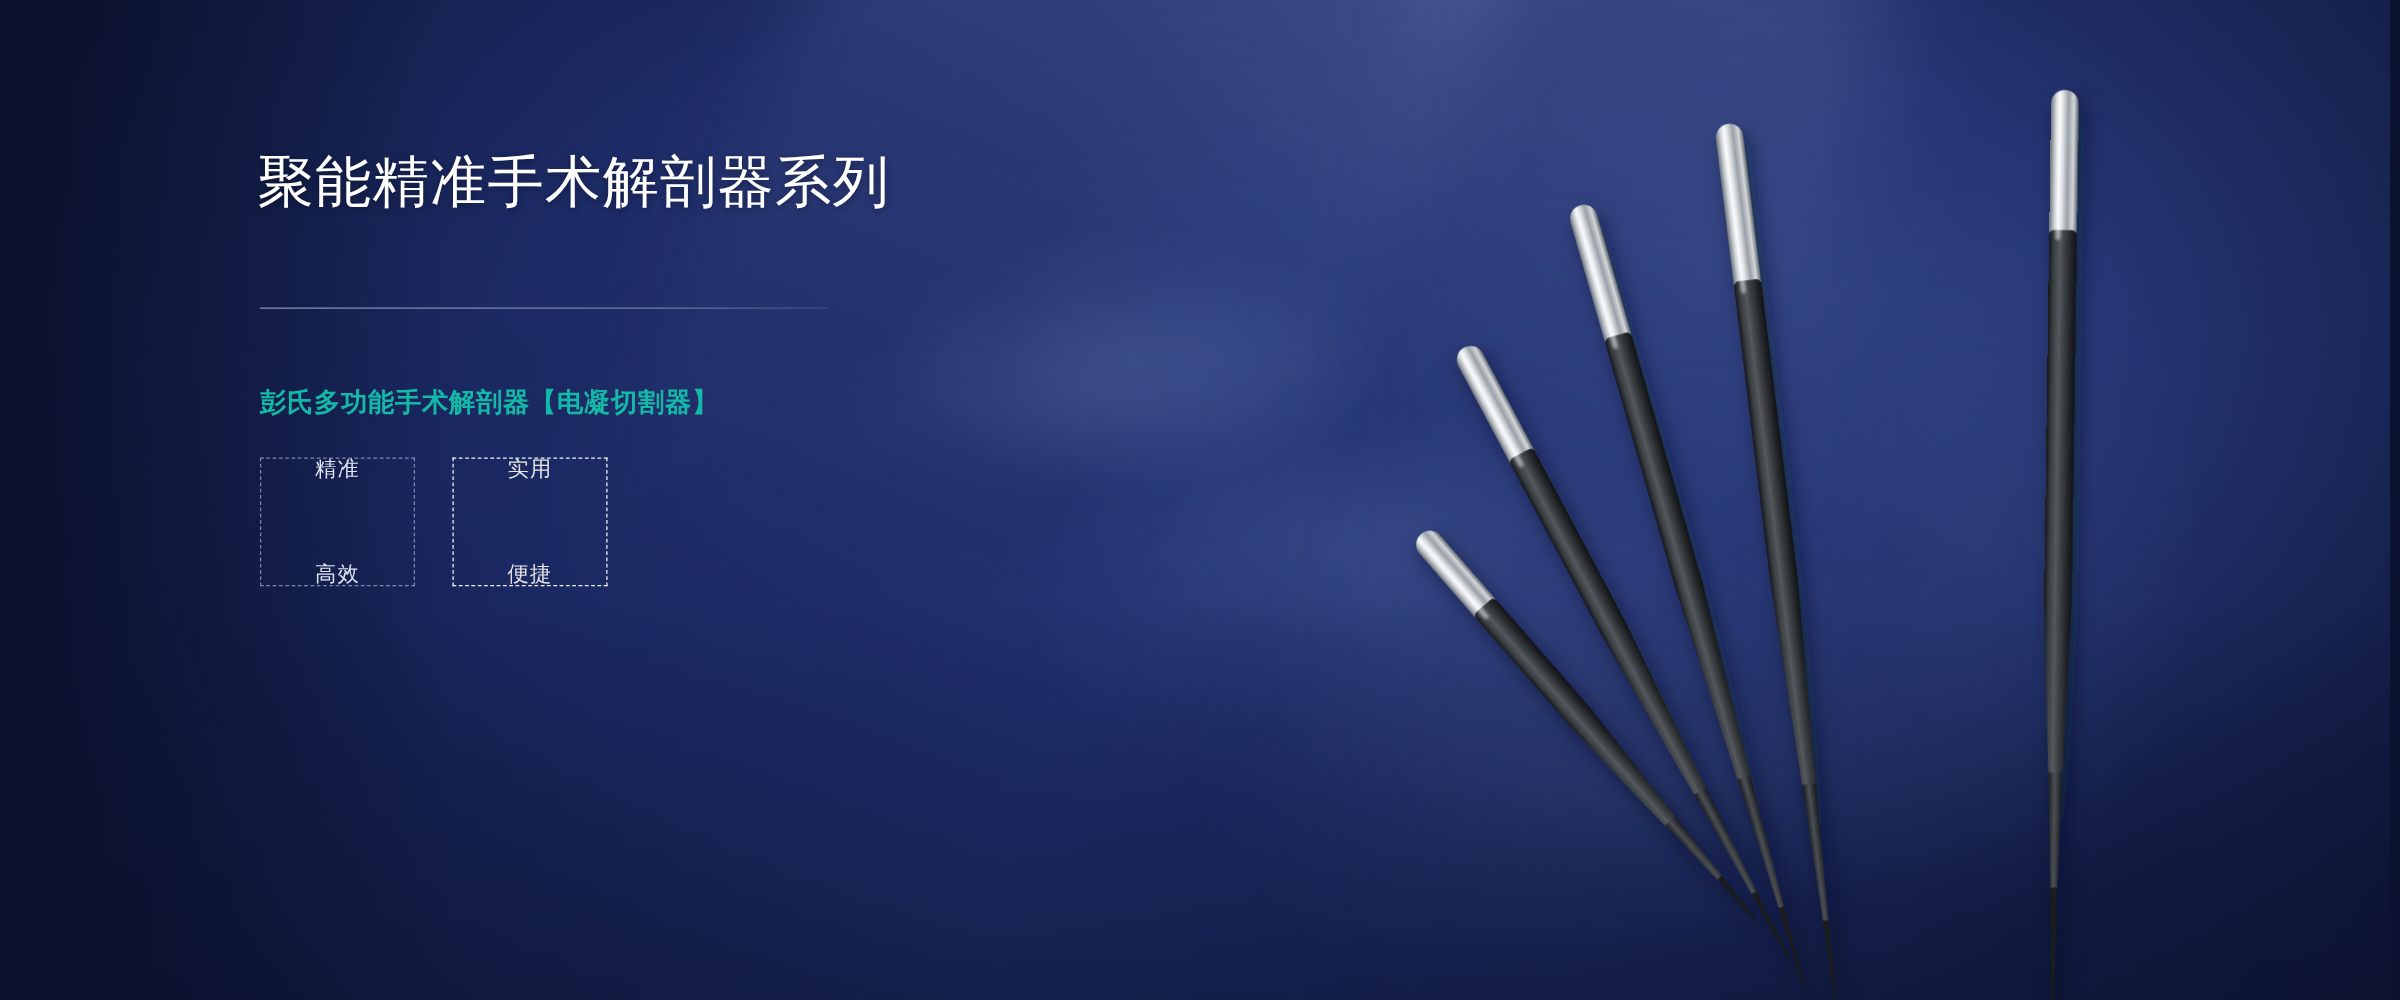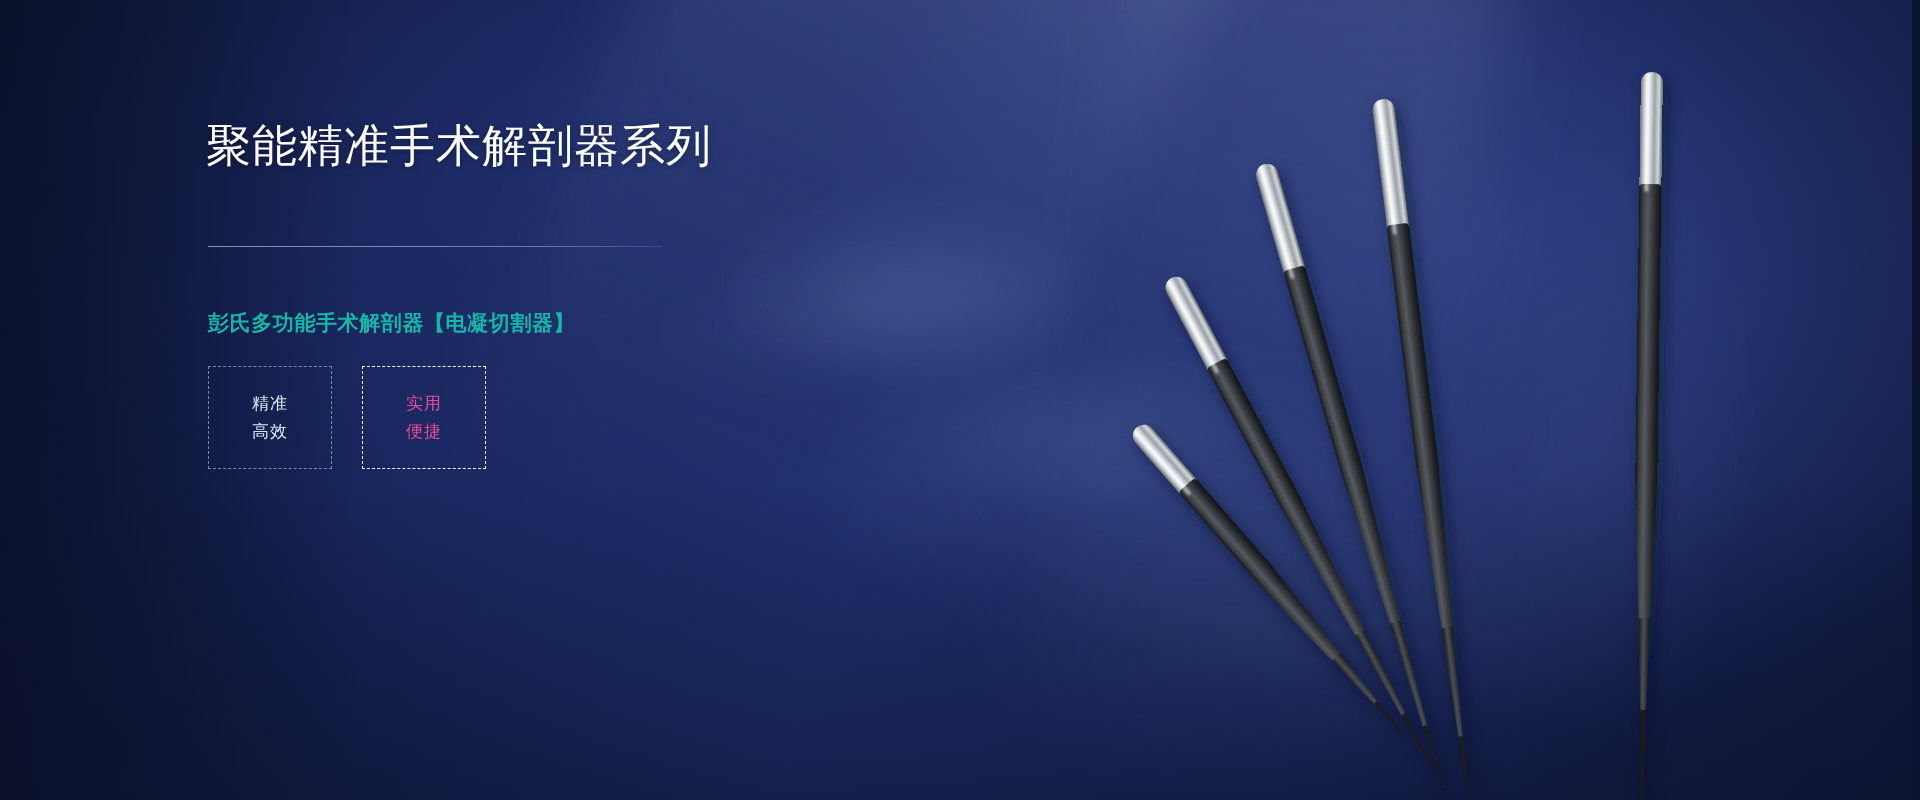--- a/index.html
+++ b/index.html
@@ -132,33 +132,33 @@
     top:366px; left:2px;
     display:flex;
     gap:30px;
   }
   .feature{
     width:124px;
     height:103px;
     display:flex;
     flex-direction:column;
     align-items:center;
-    justify-content:center;
+    justify-content:space-between;
     gap:11px;
     color:#dfe5f2;
     font-size:17px;
     line-height:1;
     letter-spacing:1px;
   }
   .feature.dim{
     border:1px dashed rgba(186,198,224,.62);
   }
   .feature.bright{
     border:1px dashed rgba(255,255,255,.95);
-    color:#ec4899;
+    color:#e5e5e5;
   }
   .feature span{ display:block; }
 
   
   .product{
     position:absolute;
     left:0; top:0;
     width:1920px; height:800px;
     pointer-events:none;
   }

